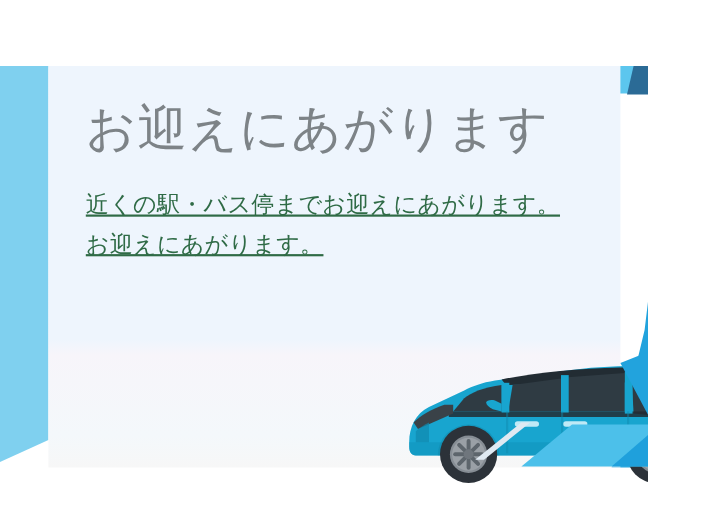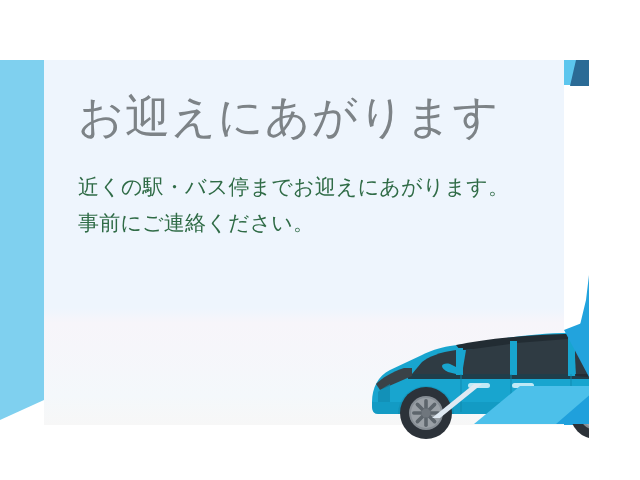--- a/index.html
+++ b/index.html
@@ -60,20 +60,21 @@
 
   #body-lines {
     margin-top: 30px;
   }
   .body-line {
     font-size: 21px;
     line-height: 1.72;
     color: #2f6b46;
     letter-spacing: 0.01em;
     white-space: nowrap;
+    text-decoration: underline;
   }
 
   
   #vehicle {
     position: absolute;
     left: 320px;
     top: 250px;
     width: 290px;
     height: 145px;
     display: block;
@@ -108,21 +109,21 @@
     <polygon points="0,60 44,60 40,80 0,80" fill="#7fd0ef"></polygon>
   </svg>
 
   <div id="panel">
 
     <div id="text-block">
       <h1 id="headline">お迎えにあがります</h1>
 
       <div id="body-lines">
         <div class="body-line">近くの駅・バス停までお迎えにあがります。</div>
-        <div class="body-line">事前にご連絡ください。</div>
+        <div class="body-line">お迎えにあがります。</div>
       </div>
     </div>
 
     <svg id="vehicle" viewBox="0 0 290 145">
 
       <path d="M8,92
                C8,78 14,66 26,60
                L58,45
                C66,41 74,38 86,36
                L150,27

